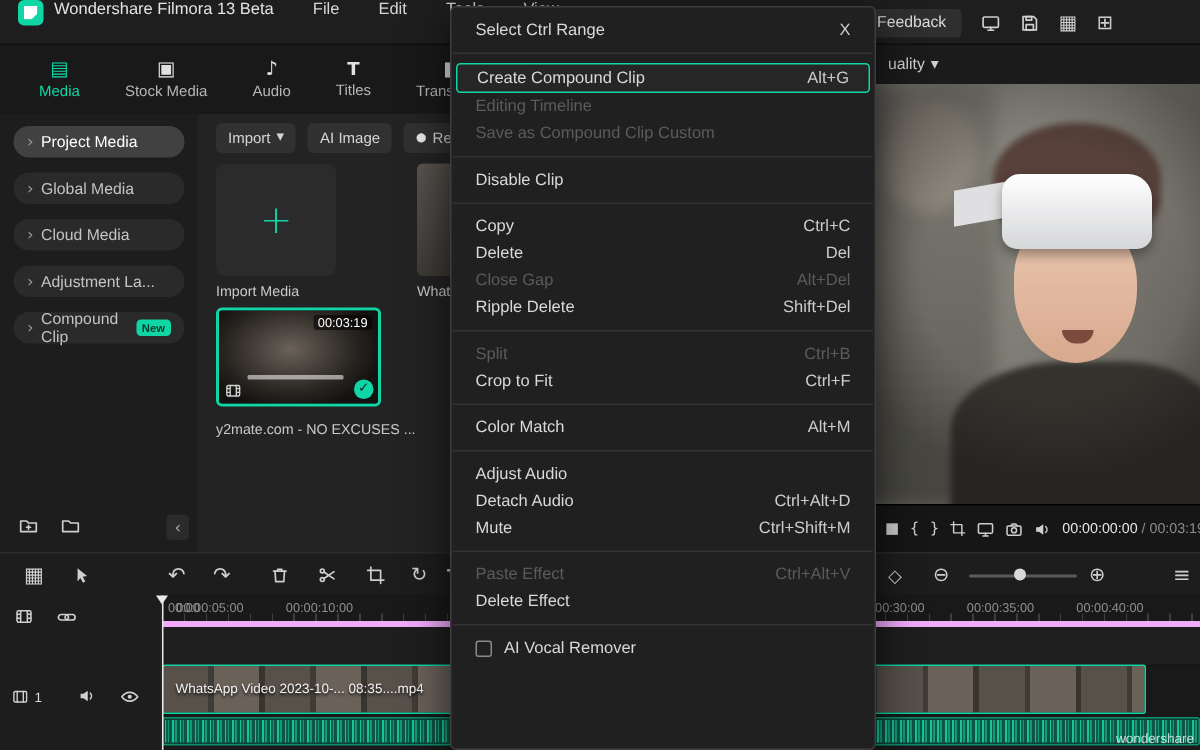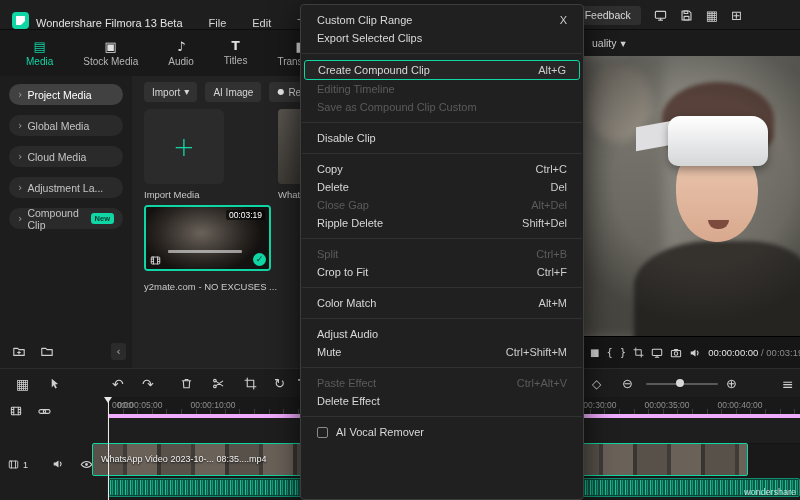--- a/index.html
+++ b/index.html
@@ -3,21 +3,21 @@
 <meta charset="utf-8">
 <style>
   html,body{margin:0;padding:0;background:#0b0b0b;}
   .stage{position:relative;width:800px;height:500px;background:#161616;overflow:hidden;
          font-family:"Liberation Sans",sans-serif;color:#ddd;font-size:11px;}
   .glyph{font-family:"DejaVu Sans",sans-serif;line-height:1;}
   .ic{stroke:#cfcfcf;fill:none;stroke-width:1.2;stroke-linecap:round;stroke-linejoin:round;}
 
   
   .topbar{position:absolute;top:0;left:0;width:800px;height:30px;background:#1e1e1e;
-          border-bottom:1px solid #0d0d0d;display:flex;align-items:flex-end;padding:0 12px;box-sizing:border-box;}
+          border-bottom:1px solid #0d0d0d;display:flex;align-items:flex-start;padding:0 12px;box-sizing:border-box;}
   .logo{width:17px;height:17px;border-radius:4px;background:#10d5a4;position:relative;margin-right:7px;flex:0 0 auto;}
   .logo i{position:absolute;left:4px;top:4px;width:9px;height:9px;background:#fff;
           clip-path:polygon(0 0,100% 0,100% 55%,55% 100%,0 100%);}
   .apptitle{color:#e3e3e3;margin-right:26px;white-space:nowrap;}
   .tmenu{color:#d6d6d6;margin-right:26px;}
   .top-right{position:absolute;right:58px;top:0;height:30px;display:flex;align-items:center;gap:13px;}
   .feedback-btn{background:#2f2f2f;border:0;color:#ddd;font-size:10.5px;height:19px;padding:0 10px;
                 border-radius:3px;font-family:inherit;}
   .ticon{color:#cfcfcf;font-size:13px;display:flex;align-items:center;}
 
@@ -48,21 +48,21 @@
         display:flex;align-items:center;gap:4px;padding:0 8px;font-family:inherit;}
   .rec-dot{color:#e8e8e8;font-size:8px;}
   .import-tile{position:absolute;left:12px;top:33px;width:80px;height:75px;background:#2b2b2b;border-radius:6px;
                display:flex;align-items:center;justify-content:center;}
   .plus{color:#10d5a4;font-size:26px;font-weight:300;}
   .partial-thumb{position:absolute;left:146px;top:33px;width:100px;height:75px;border-radius:4px;
                  background:linear-gradient(140deg,#5a5550,#3a3632 60%,#242220);}
   .cap{position:absolute;font-size:9.5px;color:#c9c9c9;white-space:nowrap;}
   .cap1{left:12px;top:113px;text-align:center;}
   .cap2{left:146px;top:113px;}
-  .clip-tile{position:absolute;left:12px;top:129px;width:127px;height:66px;border:2px solid #10d5a4;border-radius:4px;
+  .clip-tile{position:absolute;left:12px;top:129px;width:110px;height:66px;border:2px solid #10d5a4;border-radius:4px;
              box-sizing:border-box;background:#000;overflow:hidden;}
   .clip-img{position:absolute;inset:0;background:radial-gradient(60px 40px at 45% 42%,#6a625a,#2a2622 70%,#141210);}
   .clip-sub{position:absolute;left:18%;bottom:16px;width:60%;height:3px;background:rgba(255,255,255,.55);border-radius:1px;}
   .dur{position:absolute;top:3px;right:4px;font-size:8.5px;color:#fff;background:rgba(0,0,0,.55);padding:0 3px;border-radius:2px;}
   .clip-film{position:absolute;left:4px;bottom:3px;display:flex;}
   .clip-check{position:absolute;right:3px;bottom:3px;width:13px;height:13px;border-radius:50%;background:#10d5a4;
               color:#0c2b22;font-size:9px;display:flex;align-items:center;justify-content:center;font-weight:bold;}
   .clipname{left:12px;top:205px;width:150px;overflow:hidden;}
 
   
@@ -99,21 +99,21 @@
   .timeline{position:absolute;top:397px;left:0;width:800px;height:103px;background:#191919;}
   .tl-header{position:absolute;left:0;top:0;width:108px;height:103px;background:#1d1d1d;border-right:1px solid #262626;box-sizing:border-box;}
   .th-ico{position:absolute;display:flex;align-items:center;color:#cfcfcf;}
   .track-badge{position:absolute;left:8px;top:62px;display:flex;gap:4px;align-items:center;color:#ddd;font-size:9px;}
   .tl-ruler{position:absolute;left:108px;top:0;width:692px;height:21px;border-bottom:4px solid #f0abfc;box-sizing:border-box;}
   .tl-ruler:after{content:"";position:absolute;left:0;right:0;bottom:0;height:5px;
                   background:repeating-linear-gradient(90deg,#3e3e3e 0 1px,transparent 1px 14.6px);}
   .rlabel{position:absolute;top:3px;font-size:8.5px;color:#8f8f8f;transform:translateX(-50%);white-space:nowrap;}
   .rlabel.first{transform:none;}
   .tl-empty-lane{position:absolute;left:108px;top:21px;width:692px;height:25px;background:#1e1e1e;border-bottom:1px solid #141414;}
-  .tl-video-clip{position:absolute;left:92px;top:46px;width:656px;height:33px;border:1px solid #10d5a4;border-radius:2px;box-sizing:border-box;
+  .tl-video-clip{position:absolute;left:108px;top:46px;width:656px;height:33px;border:1px solid #10d5a4;border-radius:2px;box-sizing:border-box;
        background:repeating-linear-gradient(90deg,#57514a 0 30px,#3f3b36 30px 34px,#6a6159 34px 64px,#383430 64px 68px);}
   .clip-label{position:absolute;left:8px;top:10px;font-size:9px;color:#f2f2f2;text-shadow:0 1px 2px rgba(0,0,0,.9);white-space:nowrap;}
   .tl-audio-clip{position:absolute;left:108px;top:81px;width:692px;height:19px;background:#0d4237;border:1px solid #0f8f6e;
                  border-radius:2px;box-sizing:border-box;overflow:hidden;}
   .waveform{position:absolute;inset:1px;
        background:repeating-linear-gradient(90deg,rgba(23,210,163,.9) 0 1px,rgba(23,210,163,.2) 1px 2px,rgba(23,210,163,.6) 2px 3px,rgba(23,210,163,.12) 3px 5px);}
   .playhead{position:absolute;left:108px;top:0;width:1px;height:103px;background:#e8e8e8;}
   .playhead:before{content:"";position:absolute;left:-4px;top:0;border:4px solid transparent;border-top:6px solid #e8e8e8;}
   .watermark{position:absolute;right:4px;bottom:3px;font-size:9px;color:rgba(255,255,255,.75);z-index:40;}
 
@@ -397,26 +397,22 @@
     <div class="tl-audio-clip">
       <div class="waveform"></div>
     </div>
     <div class="playhead"></div>
   </div>
 
   <div class="watermark">wondershare</div>
 
   <div class="context-menu">
     <div class="mi">
-      <span class="mi-label">Custom Clip Range</span>
+      <span class="mi-label">Select Ctrl Range</span>
       <span class="mi-key">X</span>
-    </div>
-    <div class="mi">
-      <span class="mi-label">Export Selected Clips</span>
-      <span class="mi-key"></span>
     </div>
     <div class="msep"></div>
     <div class="mi highlight">
       <span class="mi-label">Create Compound Clip</span>
       <span class="mi-key">Alt+G</span>
     </div>
     <div class="mi disabled">
       <span class="mi-label">Editing Timeline</span>
       <span class="mi-key"></span>
     </div>
@@ -459,20 +455,24 @@
     <div class="mi">
       <span class="mi-label">Color Match</span>
       <span class="mi-key">Alt+M</span>
     </div>
     <div class="msep"></div>
     <div class="mi">
       <span class="mi-label">Adjust Audio</span>
       <span class="mi-key"></span>
     </div>
     <div class="mi">
+      <span class="mi-label">Detach Audio</span>
+      <span class="mi-key">Ctrl+Alt+D</span>
+    </div>
+    <div class="mi">
       <span class="mi-label">Mute</span>
       <span class="mi-key">Ctrl+Shift+M</span>
     </div>
     <div class="msep"></div>
     <div class="mi disabled">
       <span class="mi-label">Paste Effect</span>
       <span class="mi-key">Ctrl+Alt+V</span>
     </div>
     <div class="mi">
       <span class="mi-label">Delete Effect</span>

